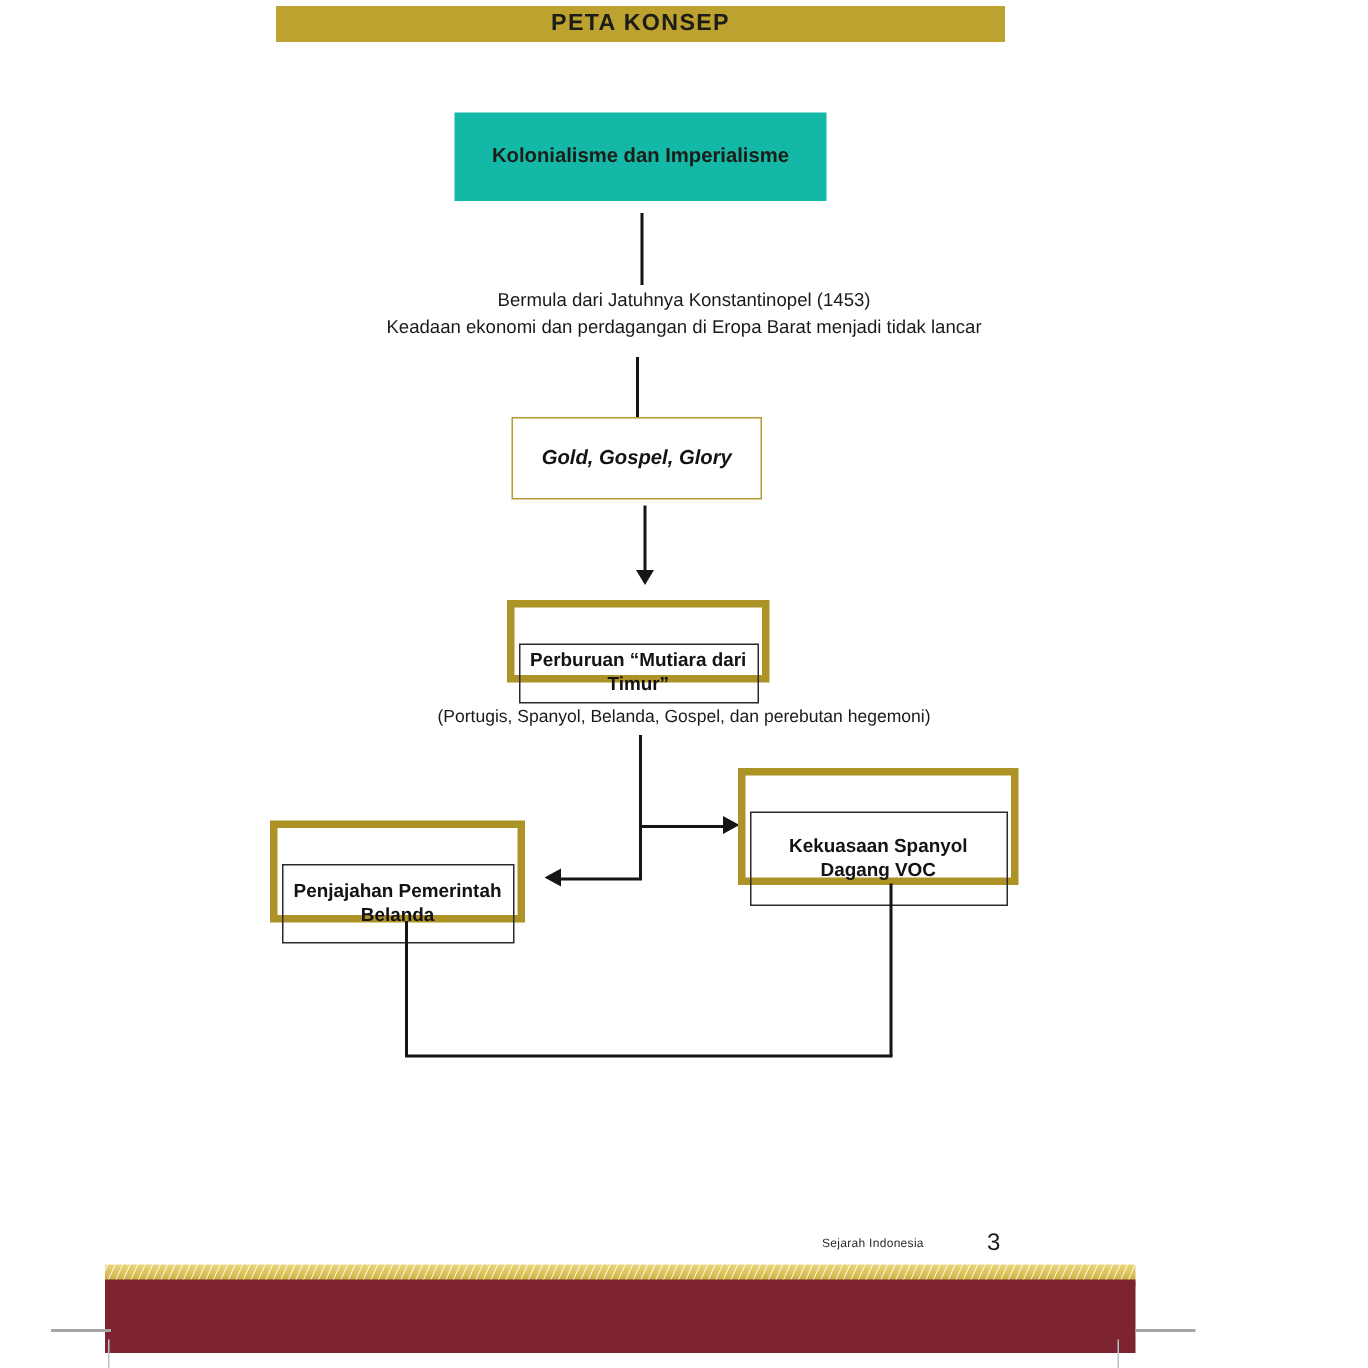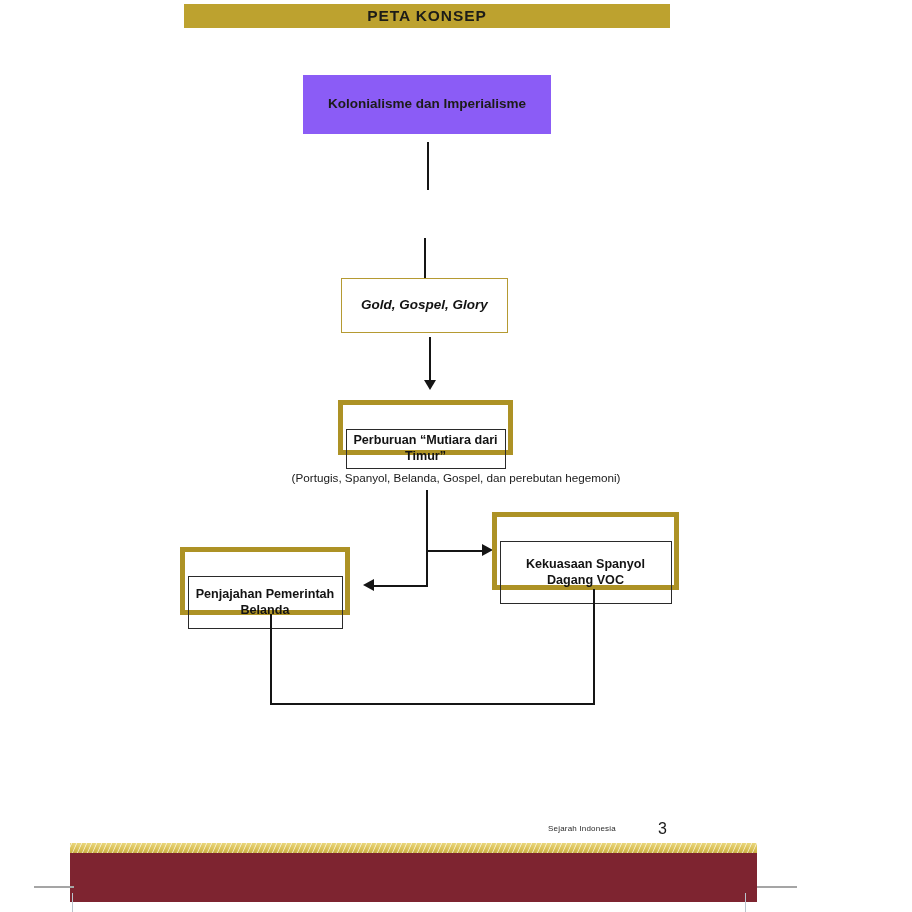--- a/index.html
+++ b/index.html
@@ -41,21 +41,21 @@
     box-sizing: border-box;
     display: flex;
     align-items: center;
     justify-content: center;
     text-align: center;
     line-height: 1.25;
   }
 
   
   .node-solid {
-    background: #8b5cf6;
+    background: #14b8a6;
     font-size: 13.5px;
     font-weight: bold;
     color: #1c1c18;
   }
 
   
   .node-thin {
     background: #ffffff;
     border: 1.6px solid #b59a32;
     font-size: 13.5px;
@@ -191,20 +191,22 @@
   <span class="title">PETA KONSEP</span>
 </div>
 
 <div class="node node-solid" style="left:303px; top:75px; width:248px; height:59px;">
   <span>Kolonialisme dan Imperialisme</span>
 </div>
 
 <div class="vline" style="left:427px; top:142px; height:48px;"></div>
 
 <div class="caption" style="left:0px; top:192px; width:912px;">
+  <div>Bermula dari Jatuhnya Konstantinopel (1453)</div>
+  <div>Keadaan ekonomi dan perdagangan di Eropa Barat menjadi tidak lancar</div>
 </div>
 
 <div class="vline" style="left:424px; top:238px; height:42px;"></div>
 
 <div class="node node-thin" style="left:341px; top:278px; width:167px; height:55px;">
   <span>Gold,  Gospel,  Glory</span>
 </div>
 
 <div class="vline" style="left:429px; top:337px; height:48px;"></div>
 <div class="arrow-down" style="left:424px; top:380px;"></div>

